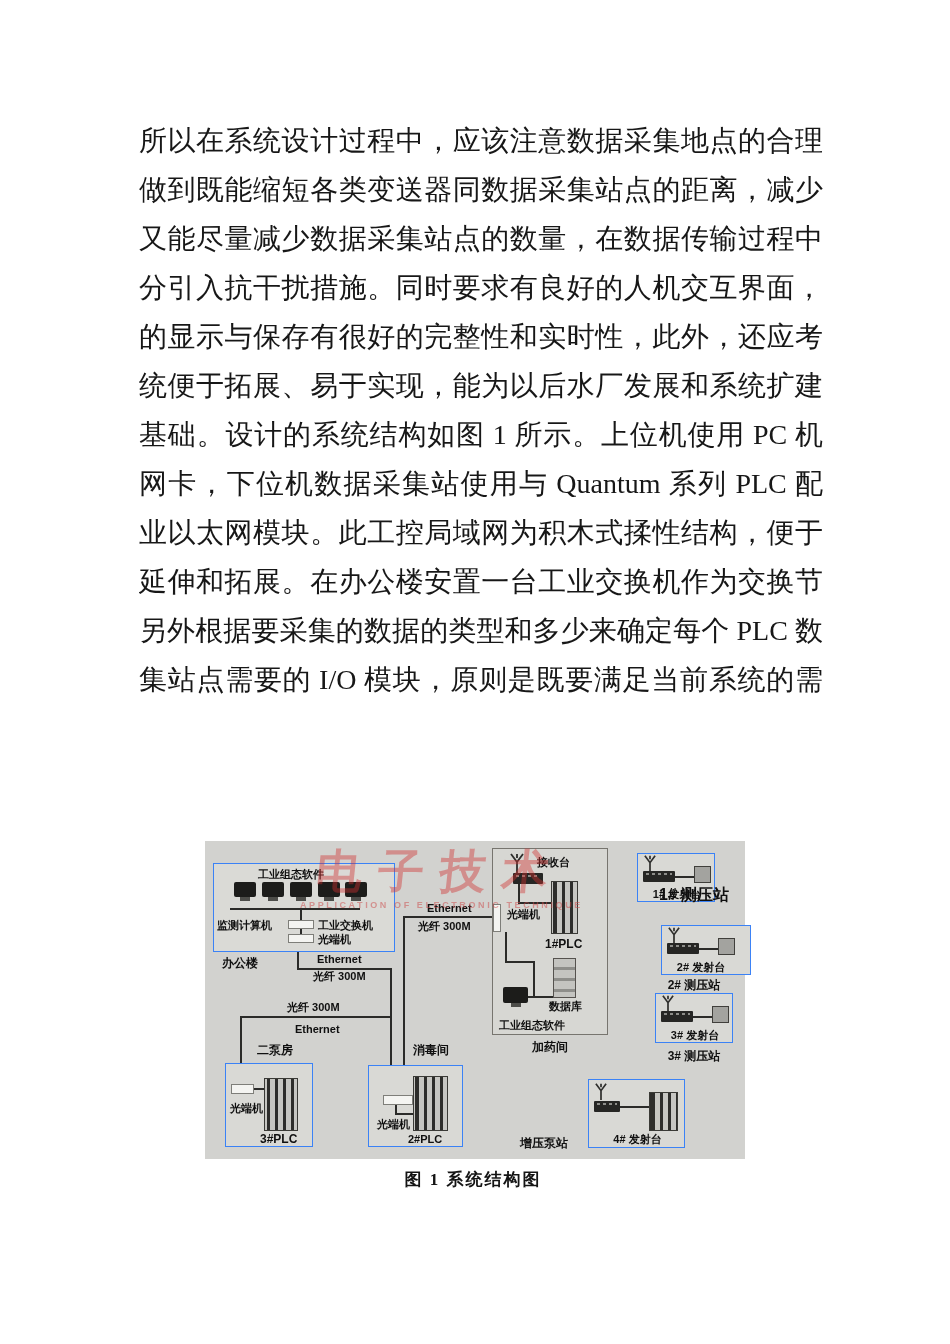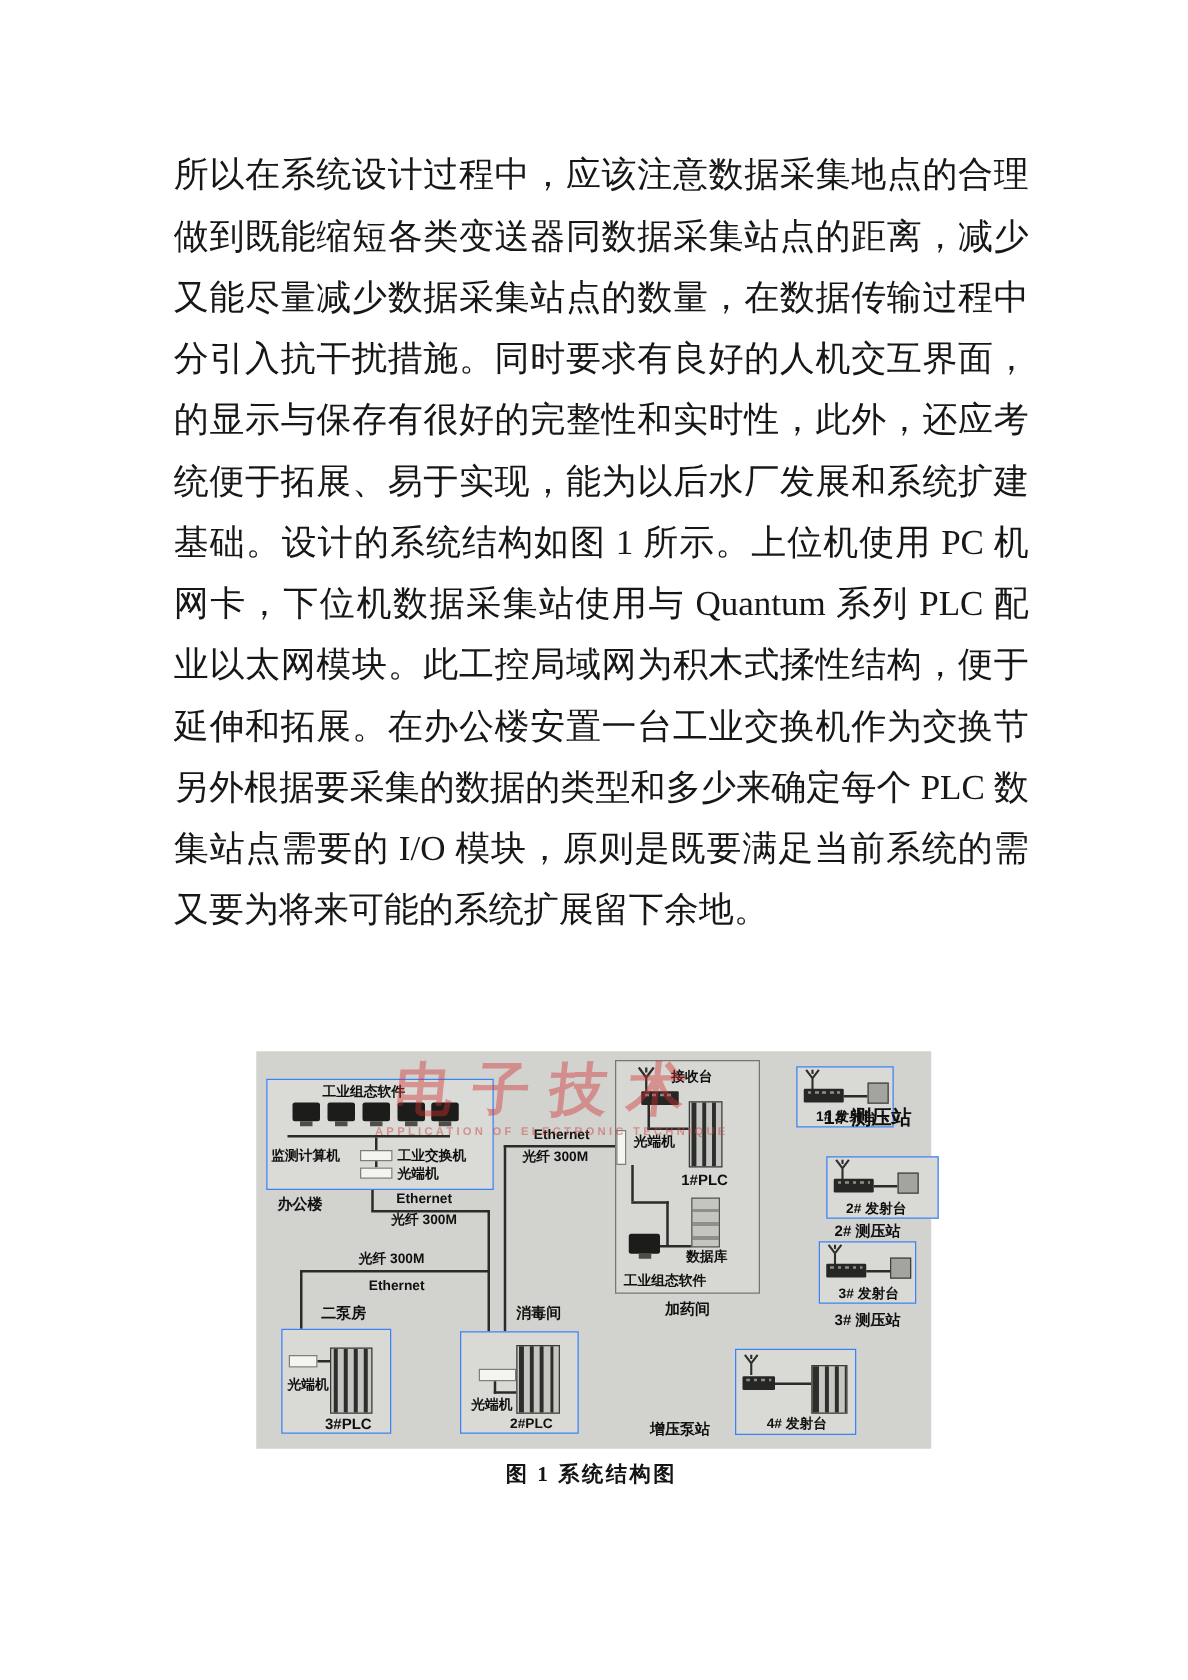--- a/index.html
+++ b/index.html
@@ -59,21 +59,20 @@
     <div class="bline">又能尽量减少数据采集站点的数量，在数据传输过程中应充</div>
     <div class="bline">分引入抗干扰措施。同时要求有良好的人机交互界面，数据</div>
     <div class="bline">的显示与保存有很好的完整性和实时性，此外，还应考虑系</div>
     <div class="bline">统便于拓展、易于实现，能为以后水厂发展和系统扩建打好</div>
     <div class="bline">基础。设计的系统结构如图 1 所示。上位机使用 PC 机自带的</div>
     <div class="bline">网卡，下位机数据采集站使用与 Quantum 系列 PLC 配套的工</div>
     <div class="bline">业以太网模块。此工控局域网为积木式揉性结构，便于网络</div>
     <div class="bline">延伸和拓展。在办公楼安置一台工业交换机作为交换节点。</div>
     <div class="bline">另外根据要采集的数据的类型和多少来确定每个 PLC 数据采</div>
     <div class="bline">集站点需要的 I/O 模块，原则是既要满足当前系统的需要，</div>
-    <div class="bline last">又要为将来可能的系统扩展留下余地。</div>
   </div>
 
   <div id="diagram">
 
     <div class="wire" style="left:92px;top:101px;width:2px;height:27px;"></div>
     <div class="wire" style="left:92px;top:127px;width:95px;height:2px;"></div>
     <div class="wire" style="left:185px;top:127px;width:2px;height:128px;"></div>
     <div class="wire" style="left:198px;top:75px;width:90px;height:2px;"></div>
     <div class="wire" style="left:198px;top:75px;width:2px;height:180px;"></div>
     <div class="wire" style="left:35px;top:175px;width:152px;height:2px;"></div>

